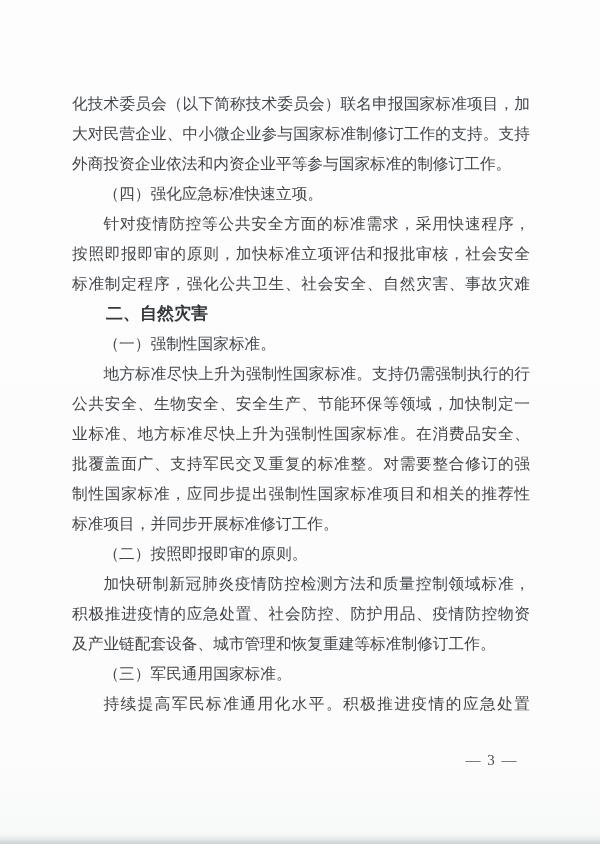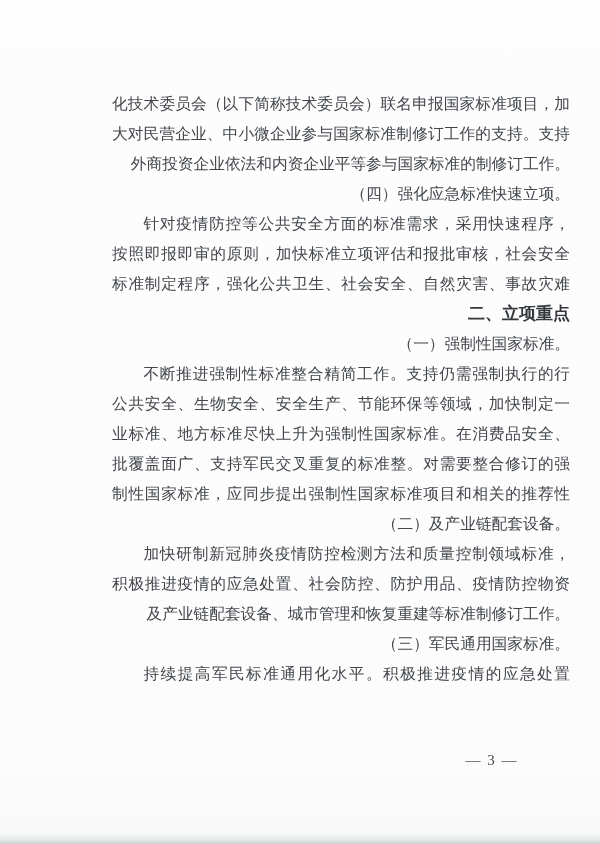--- a/index.html
+++ b/index.html
@@ -17,28 +17,27 @@
     width: 600px;
     height: 844px;
     background: linear-gradient(180deg, #fdfdfd 0%, #fcfcfc 90%, #f7f8f8 100%);
     font-family: "Liberation Serif", "DejaVu Serif", serif;
   }
   .text-block {
     position: absolute;
     left: 72px;
     top: 89px;
     width: 458px;
-    margin-left: 40px;
   }
   .line {
     font-size: 15.7px;
     line-height: 30px;
     height: 30px;
     color: #42464b;
-    text-align: right;
+    text-align: left;
     overflow: visible;
   }
   .line.just {
     text-align: justify;
     text-align-last: justify;
     text-justify: inter-character;
   }
   .line.ind {
     text-indent: 2em;
   }
@@ -69,28 +68,29 @@
 
 <div class="page">
   <div class="text-block" id="text-block">
       <div class="line just">化技术委员会（以下简称技术委员会）联名申报国家标准项目，加</div>
       <div class="line just">大对民营企业、中小微企业参与国家标准制修订工作的支持。支持</div>
       <div class="line">外商投资企业依法和内资企业平等参与国家标准的制修订工作。</div>
       <div class="line ind">（四）强化应急标准快速立项。</div>
       <div class="line just ind">针对疫情防控等公共安全方面的标准需求，采用快速程序，</div>
       <div class="line just">按照即报即审的原则，加快标准立项评估和报批审核，社会安全</div>
       <div class="line just">标准制定程序，强化公共卫生、社会安全、自然灾害、事故灾难</div>
-      <div class="line ind bold">二、立项重点</div>
+      <div class="line ind bold">二、自然灾害</div>
       <div class="line ind">（一）强制性国家标准。</div>
-      <div class="line just ind">不断推进强制性标准整合精简工作。支持仍需强制执行的行</div>
+      <div class="line just ind">地方标准尽快上升为强制性国家标准。支持仍需强制执行的行</div>
       <div class="line just">公共安全、生物安全、安全生产、节能环保等领域，加快制定一</div>
       <div class="line just">业标准、地方标准尽快上升为强制性国家标准。在消费品安全、</div>
       <div class="line just">批覆盖面广、支持军民交叉重复的标准整。对需要整合修订的强</div>
       <div class="line just">制性国家标准，应同步提出强制性国家标准项目和相关的推荐性</div>
-      <div class="line ind">（二）及产业链配套设备。</div>
+      <div class="line">标准项目，并同步开展标准修订工作。</div>
+      <div class="line ind">（二）按照即报即审的原则。</div>
       <div class="line just ind">加快研制新冠肺炎疫情防控检测方法和质量控制领域标准，</div>
       <div class="line just">积极推进疫情的应急处置、社会防控、防护用品、疫情防控物资</div>
       <div class="line">及产业链配套设备、城市管理和恢复重建等标准制修订工作。</div>
       <div class="line ind">（三）军民通用国家标准。</div>
       <div class="line just ind">持续提高军民标准通用化水平。积极推进疫情的应急处置</div>
     </div>
   <div class="page-number">— 3 —</div>
   <div class="edge-shade"></div>
 </div>
 

